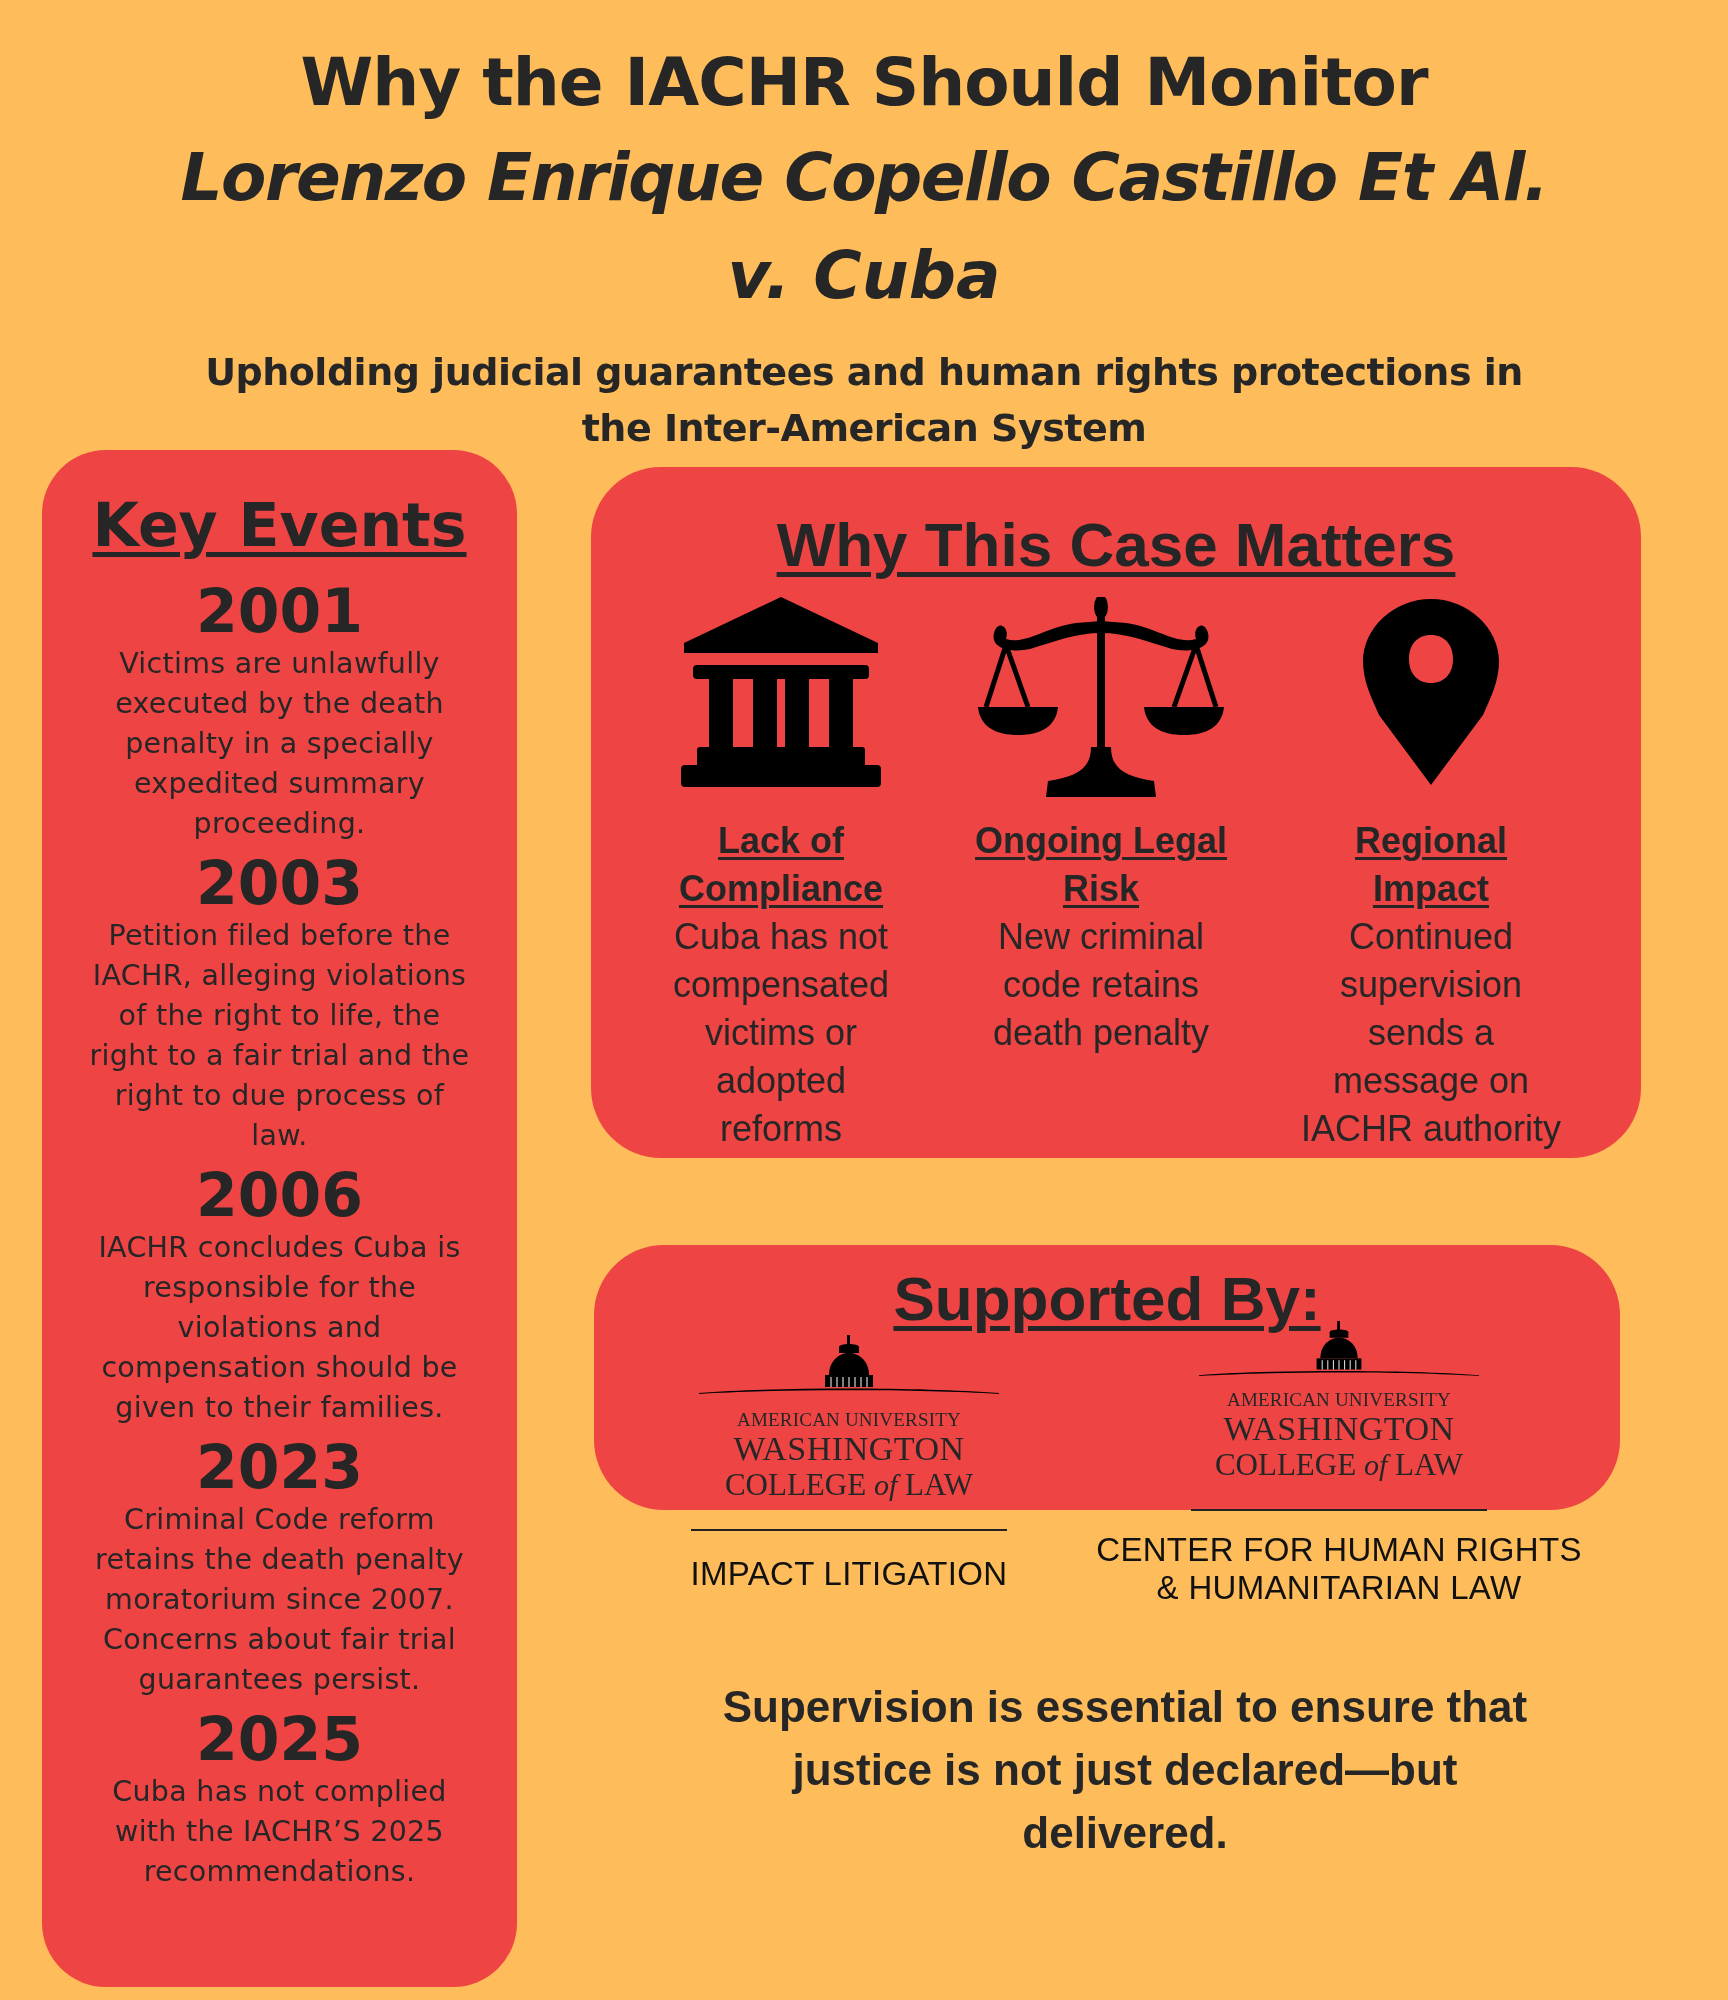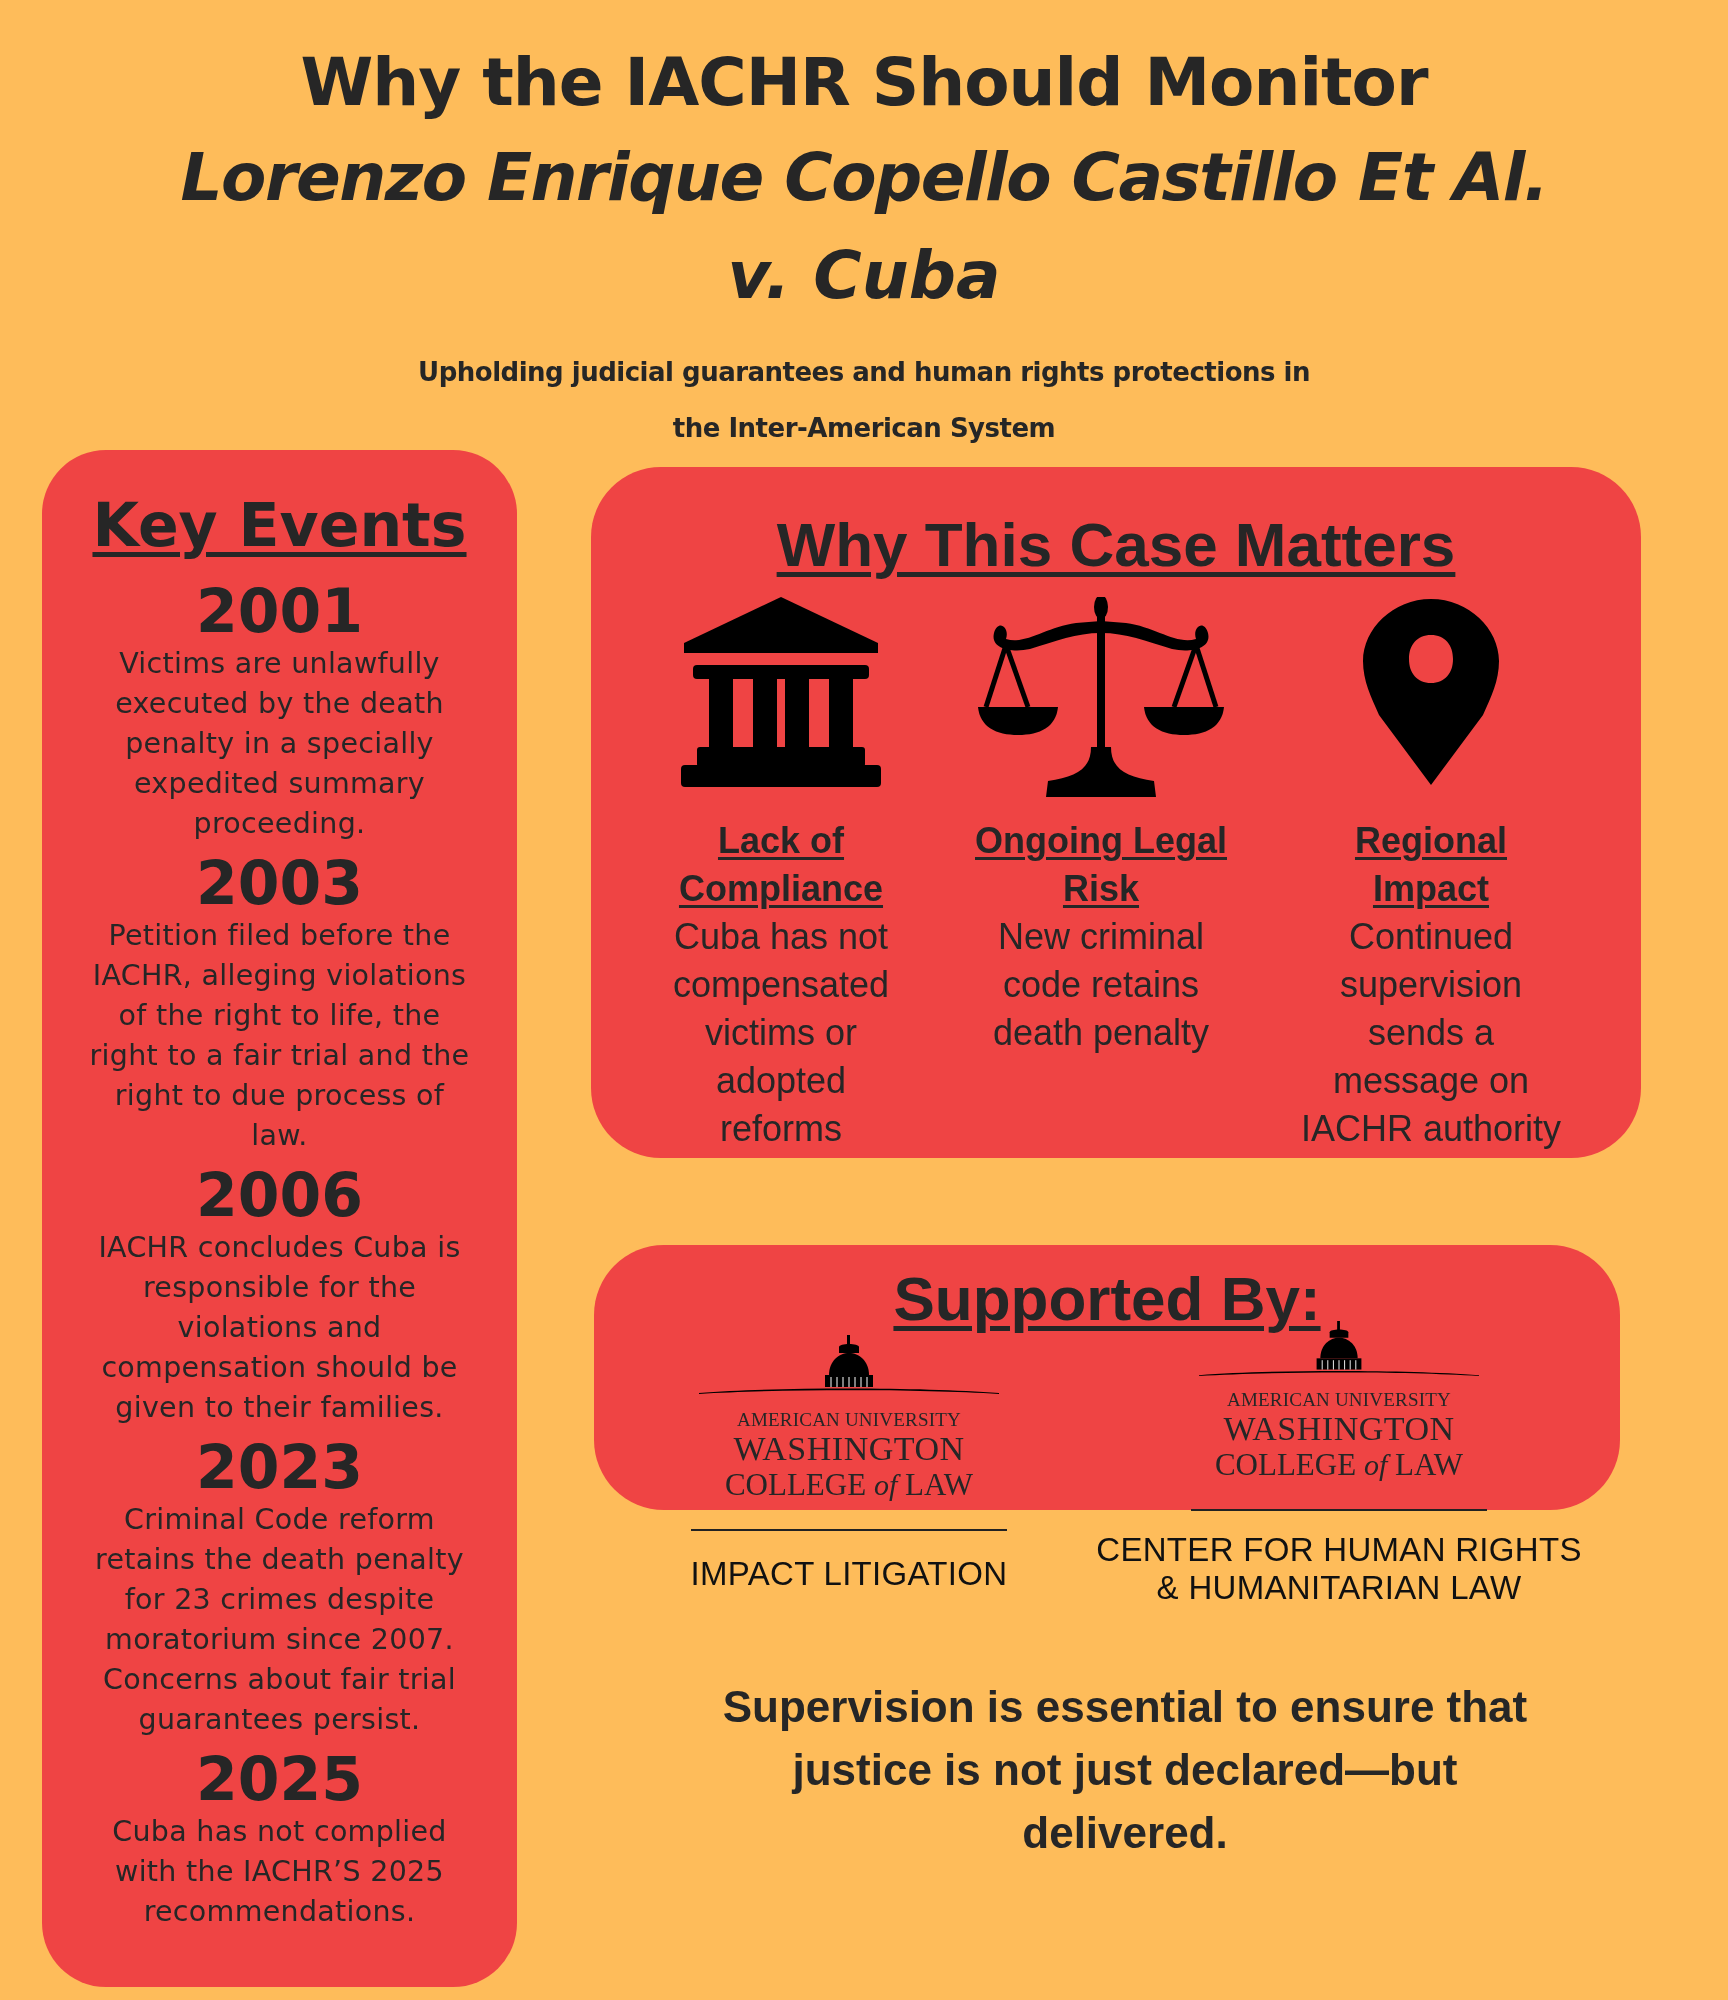--- a/index.html
+++ b/index.html
@@ -6,21 +6,21 @@
   body {
     width: 1728px; height: 2000px; overflow: hidden;
     background: #FEBC5A; position: relative;
     color: #262626;
     font-family: "Liberation Sans", sans-serif;
   }
   .header { position: absolute; left: 0; top: 38px; width: 1728px; text-align: center; }
   .title-line1 { font-family: "DejaVu Sans", sans-serif; font-weight: bold; font-size: 66px; line-height: 90px; letter-spacing: -1px; }
   .title-line2 { font-family: "DejaVu Sans", sans-serif; font-weight: bold; font-style: italic; font-size: 66px; line-height: 100px; letter-spacing: -1.5px; }
   .title-line3 { font-family: "DejaVu Sans", sans-serif; font-weight: bold; font-style: italic; font-size: 66px; line-height: 96px; }
-  .subtitle { margin-top: 20px; font-family: "DejaVu Sans", sans-serif; font-weight: bold; font-size: 26px; line-height: 56px; letter-spacing: -0.5px; }
+  .subtitle { margin-top: 20px; font-family: "DejaVu Sans", sans-serif; font-weight: bold; font-size: 38px; line-height: 56px; letter-spacing: -0.5px; }
 
   .card { position: absolute; background: #ef4444; }
   .events { left: 42px; top: 450px; width: 475px; height: 1537px; border-radius: 64px; text-align: center; }
   .events-title { margin-top: 40px; font-family: "DejaVu Sans", sans-serif; font-weight: bold; font-size: 60px; line-height: 70px; text-decoration: underline; text-decoration-thickness: 5px; text-underline-offset: 6px; }
   .event { margin-top: 6px; }
   .event-year { font-family: "DejaVu Sans", sans-serif; font-weight: bold; font-size: 60px; line-height: 66px; }
   .event-text { font-family: "DejaVu Sans", sans-serif; font-size: 28.5px; line-height: 40px; padding: 0 24px; letter-spacing: 0.3px; }
 
   .why { left: 591px; top: 467px; width: 1026px; height: 691px; border-radius: 70px; text-align: center; padding-left: 24px; }
   .why-title { position: absolute; left: 0; right: 0; top: 38px; font-family: "Liberation Sans", sans-serif; font-weight: bold; font-size: 62px; line-height: 80px; text-decoration: underline; text-decoration-thickness: 5px; text-underline-offset: 6px; }
@@ -89,21 +89,20 @@
       <div>compensation should be</div>
       <div>given to their families.</div>
     </div>
   </div>
 
   <div class="event">
     <div class="event-year">2023</div>
     <div class="event-text">
       <div>Criminal Code reform</div>
       <div>retains the death penalty</div>
-      <div>for 23 crimes despite</div>
       <div>moratorium since 2007.</div>
       <div>Concerns about fair trial</div>
       <div>guarantees persist.</div>
     </div>
   </div>
 
   <div class="event">
     <div class="event-year">2025</div>
     <div class="event-text">
       <div>Cuba has not complied</div>

